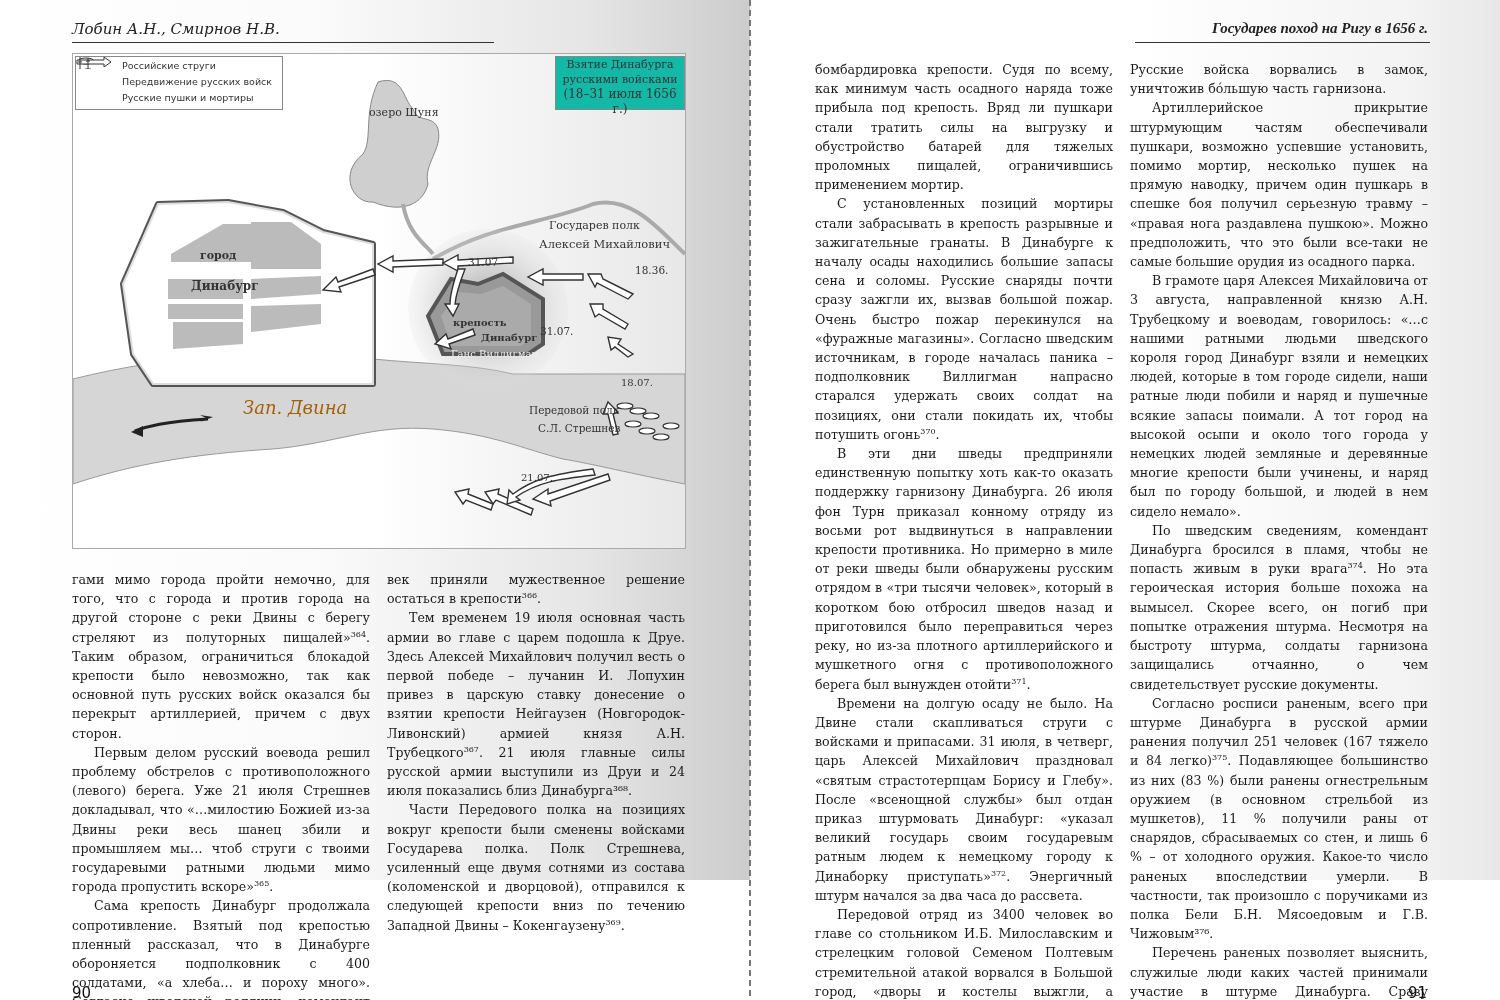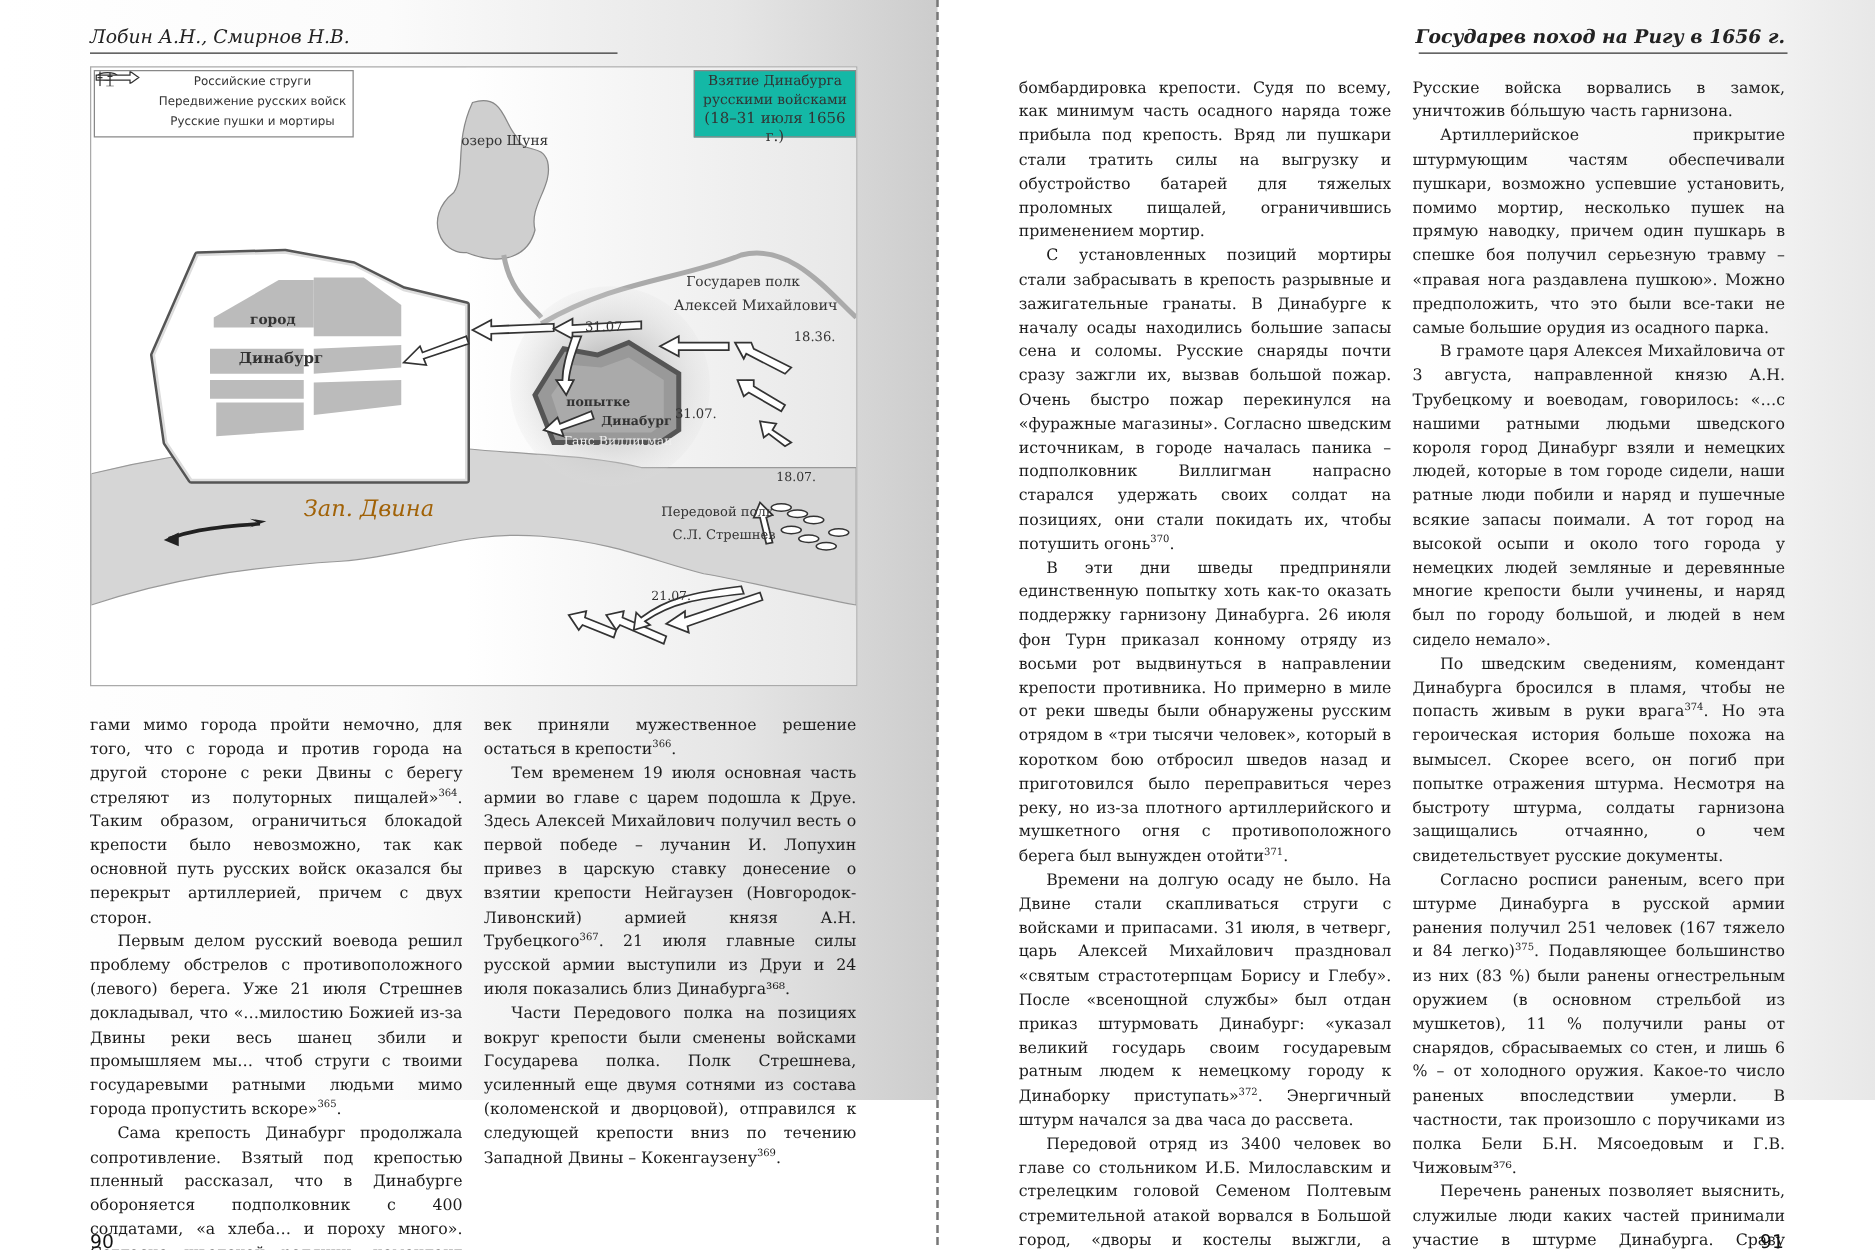--- a/index.html
+++ b/index.html
@@ -8,35 +8,35 @@
   .page { position:absolute; top:0; height:880px;padding-left:27px; }
   .page-left { left:0; width:750px;
     background: linear-gradient(to right, #ffffff 0%, #fbfbfb 40%, #e6e6e6 75%, #c8c8c8 100%); }
   .page-right { left:750px; width:750px;
     background: linear-gradient(to right, #ffffff 0%, #ffffff 50%, #f3f3f3 85%, #e4e4e4 100%); }
   .spine { position:absolute; left:749px; top:0; width:2px; height:1000px;
     background: repeating-linear-gradient(to bottom, #777 0 6px, transparent 6px 10px); }
   .running-head { position:absolute; top:20px; font-family:"DejaVu Serif", serif; font-style:italic;
     font-size:15px; color:#222; }
   .rh-left { left:72px; }
-  .rh-right { right:72px; font-weight:bold; }
+  .rh-right { right:72px; font-weight:bold;font-family:Liberation Serif, serif; }
   .rule { position:absolute; top:42px; height:1px; background:#333; }
   .rule-left { left:72px; width:422px; }
   .rule-right { left:1135px; width:295px; }
   .page-number { position:absolute; top:984px; font-family:"DejaVu Sans", sans-serif; font-weight:normal; font-size:15px; color:#111; }
   .pn-left { left:72px; }
   .pn-right { left:1408px; }
 
   
   .map { position:absolute; left:72px; top:53px; width:612px; height:494px; border:1px solid #aaa;
     background:#fff; overflow:hidden; }
   .map svg { position:absolute; left:0; top:0; }
   .legend { position:absolute; left:2px; top:2px; width:206px; height:52px; border:1px solid #888; background:#fff;
     font-family:"DejaVu Sans", sans-serif; font-size:9.5px; color:#333; }
-  .legend-row { display:flex; align-items:center; height:16px; margin-left:6px;justify-content:center; }
+  .legend-row { display:flex; align-items:center; height:16px; margin-left:6px; }
   .legend-sym { width:40px; display:flex; justify-content:center; align-items:center; }
   .map-title { position:absolute; left:482px; top:2px; width:128px; height:52px; border:1px solid #888; background:#14b8a6;
     text-align:center; font-size:11px; line-height:15px; color:#333; }
   .map-label { position:absolute; font-family:"DejaVu Serif", serif; color:#333; white-space:nowrap; }
 
   
   .col { position:absolute; font-family:"DejaVu Serif", serif; font-size:12.6px; line-height:19.2px; text-align:justify; color:#1b1b1b; }
   .col p { margin:0; text-indent:22px; }
   .col p.noindent { text-indent:0; }
   .col sup { font-size:8px; line-height:0; }
@@ -150,21 +150,21 @@
 
     <div class="map-title">
       <div>Взятие Динабурга</div>
       <div>русскими войсками</div>
       <div style="font-size:12px">(18–31 июля 1656 г.)</div>
     </div>
 
     <span class="map-label" style="left:296px;top:52px;font-size:11px">озеро Шуня</span>
     <span class="map-label" style="left:127px;top:195px;font-weight:bold;font-size:11px">город</span>
     <span class="map-label" style="left:118px;top:225px;font-weight:bold;font-size:12px">Динабург</span>
-    <span class="map-label" style="left:380px;top:263px;font-weight:bold;font-size:10px">попытке</span>
+    <span class="map-label" style="left:380px;top:263px;font-weight:bold;font-size:10px">крепость</span>
     <span class="map-label" style="left:408px;top:278px;font-weight:bold;font-size:10px">Динабург</span>
     <span class="map-label" style="left:378px;top:294px;font-size:10px;color:#eee">Ганс Виллигман</span>
     <span class="map-label" style="left:476px;top:165px;font-size:11px">Государев полк</span>
     <span class="map-label" style="left:466px;top:183px;font-size:11.5px">Алексей Михайлович</span>
     <span class="map-label" style="left:562px;top:210px;font-size:10.5px">18.36.</span>
     <span class="map-label" style="left:395px;top:202px;font-size:10.5px">31.07</span>
     <span class="map-label" style="left:467px;top:271px;font-size:10.5px">31.07.</span>
     <span class="map-label" style="left:548px;top:323px;font-size:10px">18.07.</span>
     <span class="map-label" style="left:456px;top:350px;font-size:10.5px">Передовой полк</span>
     <span class="map-label" style="left:465px;top:368px;font-size:10.5px">С.Л. Стрешнев</span>

